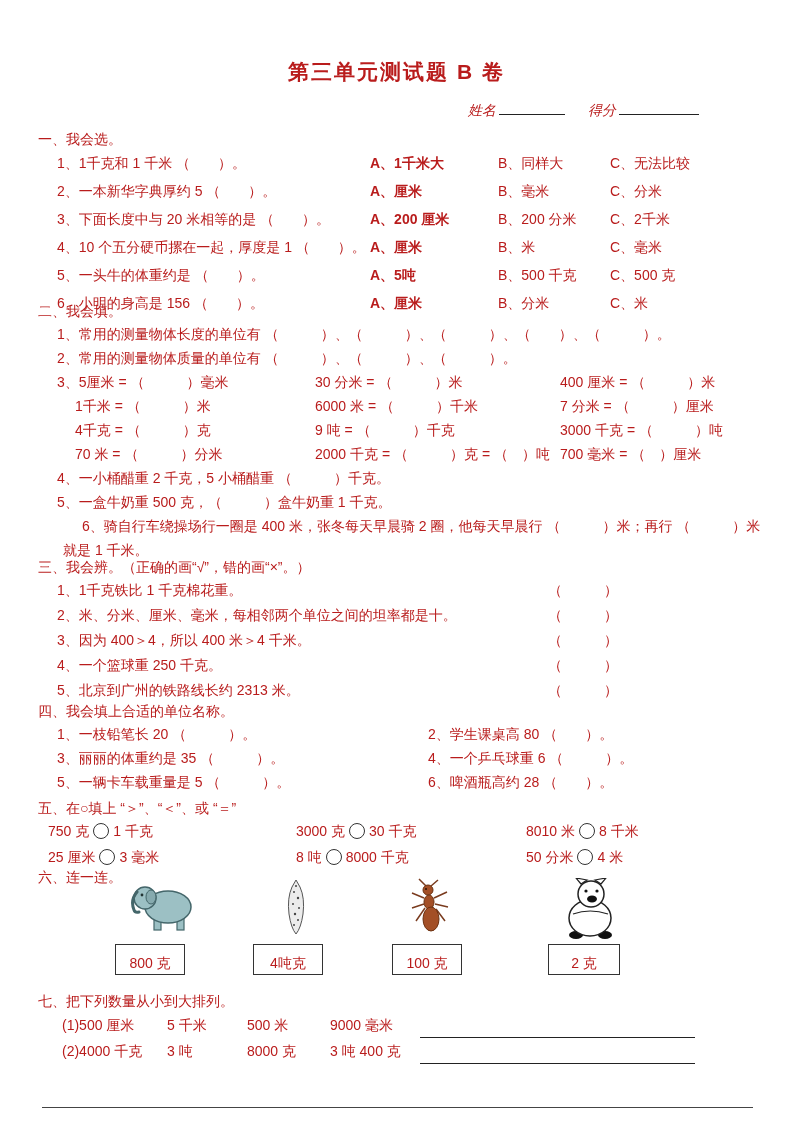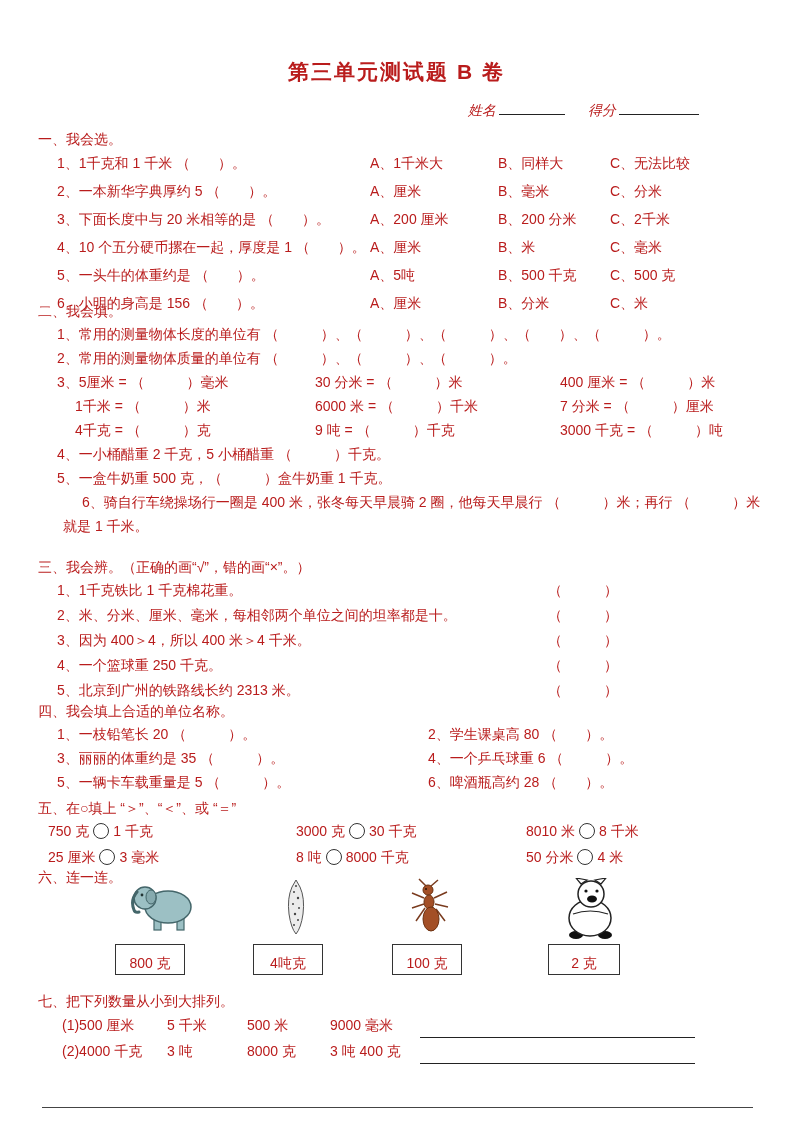--- a/index.html
+++ b/index.html
@@ -22,21 +22,21 @@
   .uline2 { width:80px; }
   .gap { display:inline-block; width:23px; }
 
   section { position:absolute; left:38px; right:32px; }
   .h { line-height:22px; }
 
   
   .s1 { top:128px; }
   .crow { display:flex; align-items:center; height:28px; padding-left:19px; }
   .crow .q  { width:313px; }
-  .crow .oa { width:128px; }
+  .crow .oa { width:128px;font-weight:bold; }
   .crow .ob { width:112px; }
   .crow .oc { flex:1; }
 
   
   .s2 { top:300px; line-height:24px; }
   .ind { padding-left:19px; }
   .grid { display:flex; padding-left:19px; }
   .g1 { width:258px; }
   .g1.gi { padding-left:18px; }
   .g2 { width:245px; }
@@ -142,20 +142,25 @@
     </div>
     <div class="grid">
       <span class="g1 gi">1千米 = （　　　）米</span>
       <span class="g2">6000 米 = （　　　）千米</span>
       <span class="g3">7 分米 = （　　　）厘米</span>
     </div>
     <div class="grid">
       <span class="g1 gi">4千克 = （　　　）克</span>
       <span class="g2">9 吨 = （　　　）千克</span>
       <span class="g3">3000 千克 = （　　　）吨</span>
+    </div>
+    <div class="grid">
+      <span class="g1 gi">70 米 = （　　　）分米</span>
+      <span class="g2">2000 千克 = （　　　）克 = （　）吨</span>
+      <span class="g3">700 毫米 = （　）厘米</span>
     </div>
     <div class="ind">4、一小桶醋重 2 千克，5 小桶醋重 （　　　）千克。</div>
     <div class="ind">5、一盒牛奶重 500 克，（　　　）盒牛奶重 1 千克。</div>
     <div class="q6">6、骑自行车绕操场行一圈是 400 米，张冬每天早晨骑 2 圈，他每天早晨行 （　　　）米；再行 （　　　）米就是 1 千米。</div>
   </section>
 
   <section class="s3">
     <div class="h">三、我会辨。（正确的画“√”，错的画“×”。）</div>
     <div class="trow">
       <span>1、1千克铁比 1 千克棉花重。</span>

